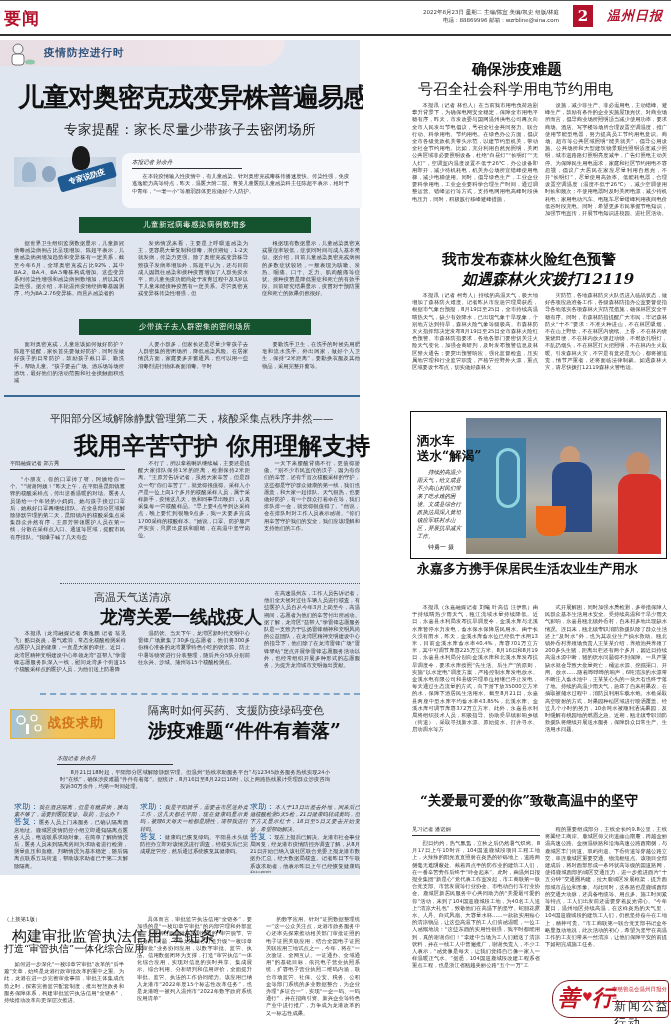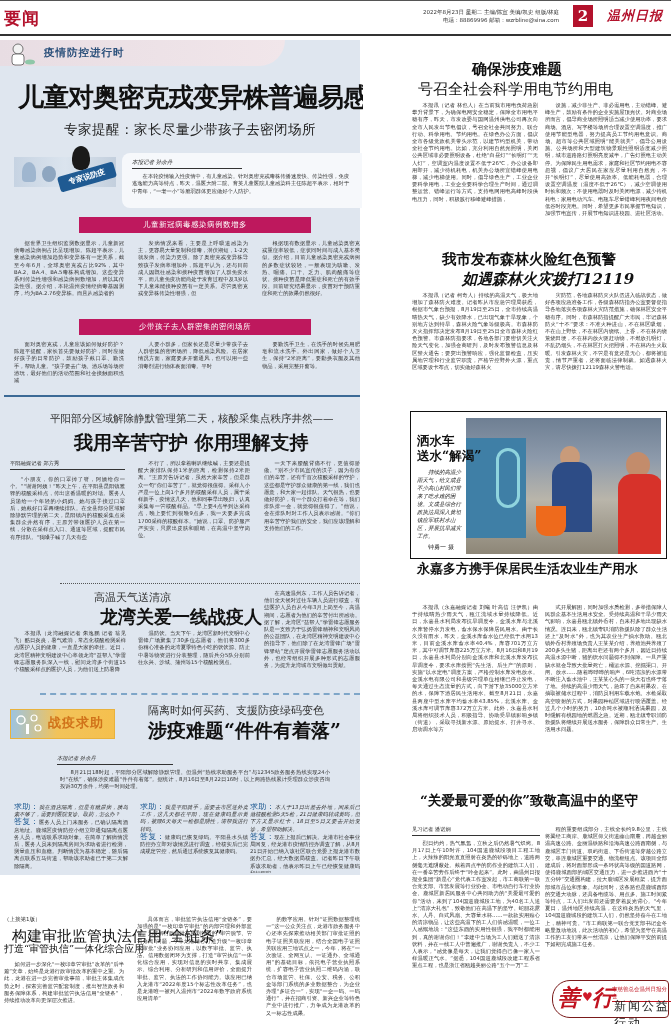--- a/index.html
+++ b/index.html
@@ -25,21 +25,21 @@
   .expert-img { position: absolute; left: 14px; top: 157px; width: 102px; height: 30px; background: linear-gradient(90deg,#c6d3e2,#dbe4ee,#c3cfdd); }
   .expert-fig1 { position: absolute; left: 22px; top: 162px; width: 14px; height: 20px; border-radius: 50% 50% 4px 4px; background: #9fb6cf; }
   .expert-fig2 { position: absolute; left: 42px; top: 166px; width: 14px; height: 16px; border-radius: 50%; background: #8ea6c0; }
   .expert-head { position: absolute; left: 72px; top: 146px; width: 18px; height: 24px; border-radius: 50% 50% 40% 40%; background: #1a1a1a; }
   .expert-badge { position: absolute; left: 58px; top: 169px; width: 58px; height: 16px; background: #1f5a92; color: #fff; font-size: 7.5px; font-weight: bold; text-align: center; line-height: 16px; transform: rotate(-16deg); border-radius: 3px; }
 
   .intro-box { position: absolute; left: 122px; top: 153px; width: 240px; height: 55px; background: #f6f8fb; border-radius: 8px 0 0 8px; padding: 6px 10px; }
   .byline { font-size: 5.5px; color: #333; border-bottom: 1px solid #333; width: 110px; padding-bottom: 2px; margin-bottom: 4px; font-style: italic; }
   .intro-text { font-size: 5.3px; line-height: 7.3px; color: #333; text-indent: 2em; }
 
-  .blue-bar { position: absolute; height: 16px; background: #be185d; color: #fff; font-size: 7.5px; text-align: center; line-height: 16px; letter-spacing: 0.5px; }
+  .blue-bar { position: absolute; height: 16px; background: #14532d; color: #fff; font-size: 7.5px; text-align: center; line-height: 16px; letter-spacing: 0.5px; }
 
   .col-text { position: absolute; font-size: 5.3px; line-height: 7.2px; color: #333; text-align: justify; overflow: hidden; }
   .col-text p { text-indent: 2em; }
 
   .divider-line { position: absolute; height: 2px; background: #3c6a96; }
   .dotted { position: absolute; border-top: 1px dotted #555; height: 0; }
   .dashed { position: absolute; border-top: 2px dashed #7fa6c8; height: 0; }
 
   .kicker { position: absolute; font-size: 10.5px; color: #333; }
   .headline-serif { position: absolute; font-family: "DejaVu Serif", serif; font-weight: bold; color: #111; white-space: nowrap; }
@@ -125,21 +125,21 @@
 <div class="col-text" style="left:138px; top:341px; width:110px; height:43px;">
     <p>人要小群多，但家长还是尽量少带孩子去人群密集的密闭场所，降低感染风险。在居家情况方面，家庭要多开窗通风，也可以用一些消毒剂进行物体表面消毒。平时</p>
   </div>
 <div class="col-text" style="left:262px; top:341px; width:98px; height:43px;">
     <p>要勤洗手卫生，在洗手的时候先用肥皂和流水洗手。外出回家，做好个人卫生，保持“2米距离”，要勤换衣服及其他物品，采用完整开窗等。</p>
   </div>
 
 <div class="divider-line" style="left:4px; top:395px; width:356px;"></div>
 
 <div class="kicker" style="left:50px; top:412px;">平阳部分区域解除静默管理第二天，核酸采集点秩序井然——</div>
-<div class="headline-serif" style="left:74px; top:430px; font-size:19px;">我用辛苦守护  你用理解支持</div>
+<div class="headline-serif" style="left:74px; top:430px; font-size:24px;">我用辛苦守护  你用理解支持</div>
 <div class="col-text" style="left:10px; top:460px; width:115px; border-bottom:none;">
     <div style="border-bottom:1px solid #333; padding-bottom:2px; margin-bottom:4px;">平阳融媒记者  郑方秀</div>
   </div>
 <div class="col-text" style="left:10px; top:476px; width:115px; height:97px;">
     <p>“小朋友，你的口罩掉了呀，阿姨给你一个。”“谢谢阿姨！”昨天上午，在平阳县昆阳镇雅驿的核酸采样点，传出这番温暖的对话。医务人员递给一个年轻的小妈妈。她与孩子接过口罩后，她戴好口罩再继续排队。在全县部分区域解除静默管理的第二天，昆阳镇内的核酸采集点采集群众井然有序，王原芳带领医护人员在第一线，分散在采样点入口、通道等区域，提醒市民有序排队。“我嗓子喊了几天有些</p>
   </div>
 <div class="col-text" style="left:138px; top:460px; width:112px; height:113px;">
     <p>不行了，所以拿着喇叭继续喊，主要还是提醒大家排队保持1米的距离，检测保持2米距离。”王原芳告诉记者，虽然大家辛苦，但是群众一句“你们辛苦了”，就觉得很值得。采样人小严是一位上岗1个多月的核酸采样人员，属于采样新手，疫情这几天，他和同事早出晚归，认真采集每一管核酸样品。“早上要4点半到达采样点，晚上要忙到很晚9点多，我一天要多完成1700采样的核酸样本。”她说，口罩、防护服严严实实，只露出皮肤和眼睛，在高温中坚守岗位。</p>
   </div>
 <div class="col-text" style="left:264px; top:460px; width:96px; height:113px;">

